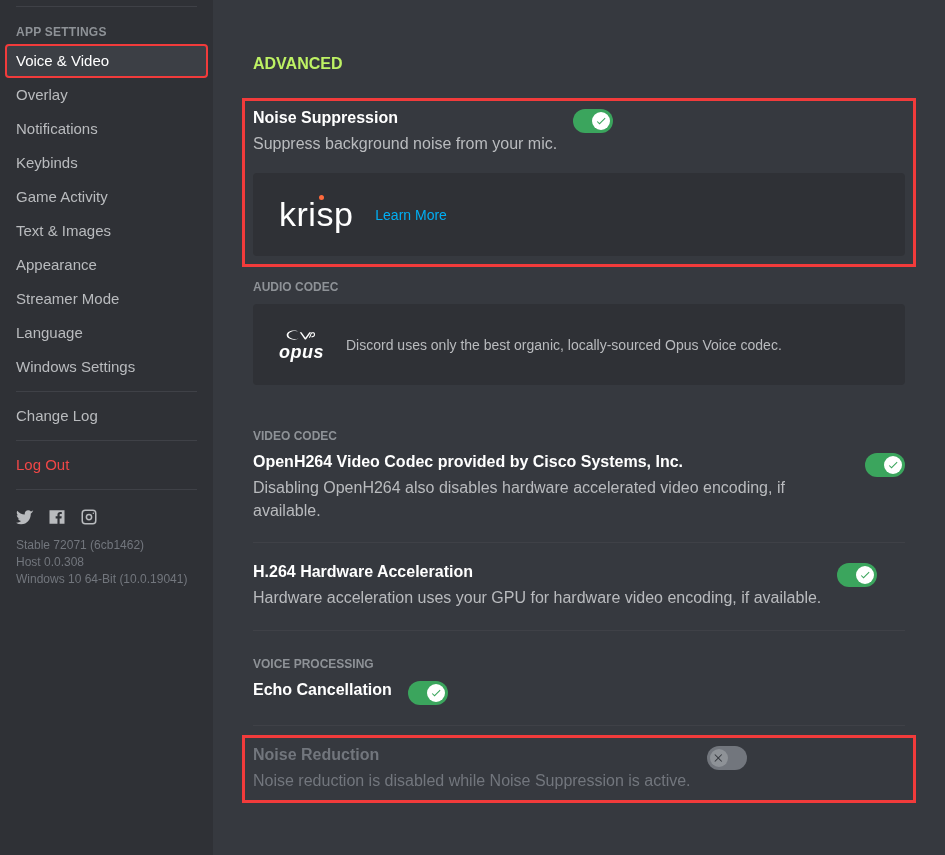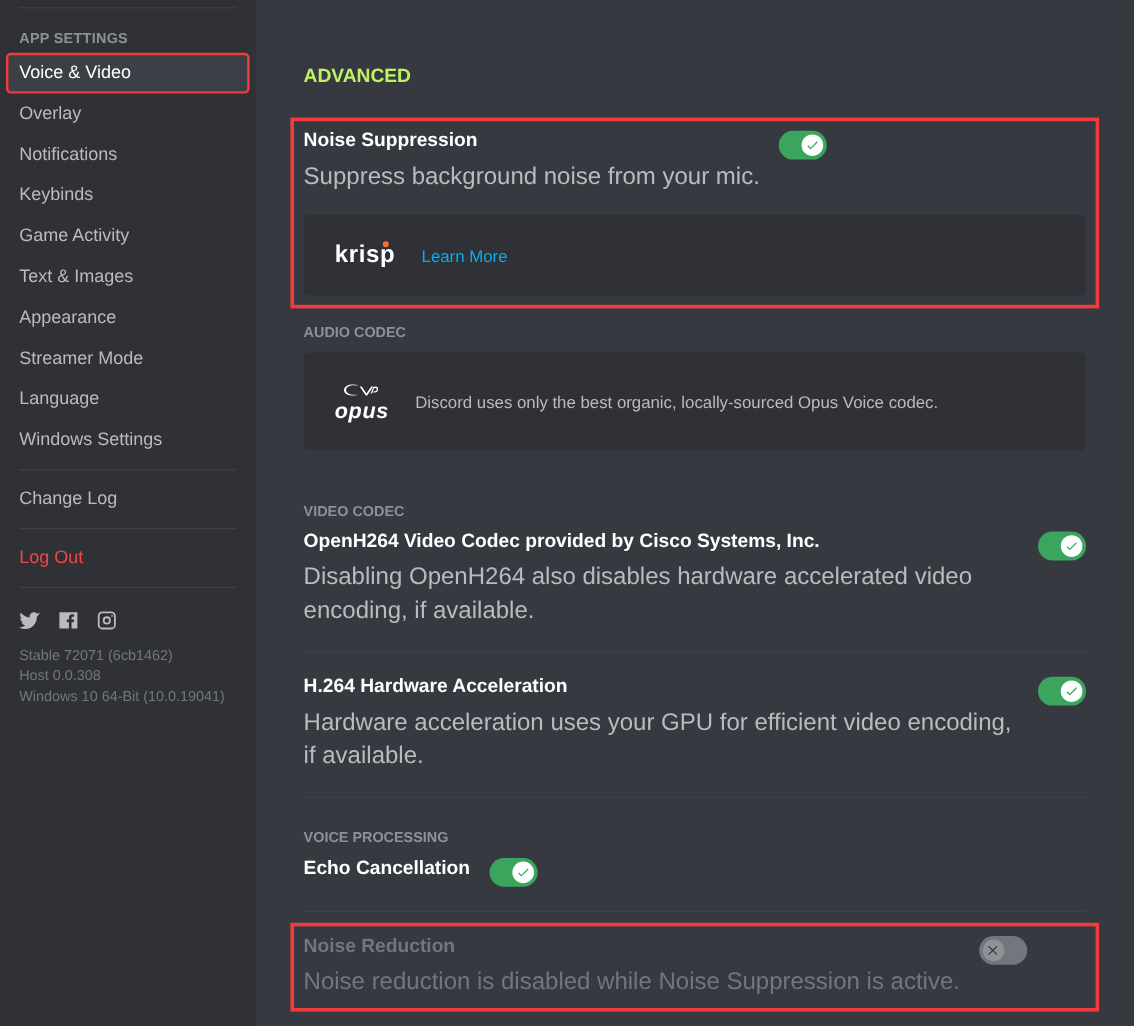--- a/index.html
+++ b/index.html
@@ -90,21 +90,21 @@
     gap: 16px;
   }
   .group-title {
     color: #fff;
     font-weight: 600;
     font-size: 16px;
     margin-bottom: 6px;
   }
   .group-desc {
     color: #b9bbbe;
-    font-size: 20px;
+    font-size: 16px;
     line-height: 1.4;
   }
   .subheading {
     color: #8e9297;
     font-size: 12px;
     font-weight: 700;
     margin-bottom: 10px;
   }
 
   .card {
@@ -155,22 +155,22 @@
   .redbox {
     outline: 3px solid #f23b3b;
     outline-offset: 2px;
     padding: 6px;
     margin: -6px;
   }
 
   
   .krisp-logo {
     font-family: Arial, sans-serif;
-    font-weight: 700;
-    font-size: 20px;
+    font-weight: 400;
+    font-size: 34px;
     color: #fff;
     letter-spacing: 0.5px;
     position: relative;
   }
   .krisp-logo .dot {
     position: absolute;
     width: 5px; height: 5px;
     border-radius: 50%;
     background: #ff6a3d;
     top: 0; left: 40px;
@@ -304,21 +304,21 @@
             </svg>
         </div>
       </div>
     </div>
 
     <div class="hr"></div>
 
     <div class="group-header-row">
       <div>
         <div class="group-title">H.264 Hardware Acceleration</div>
-        <div class="group-desc">Hardware acceleration uses your GPU for efficient video encoding, if available.</div>
+        <div class="group-desc">Hardware acceleration uses your GPU for hardware video encoding, if available.</div>
       </div>
       <div class="toggle on">
         <div class="knob">
           <svg viewBox="0 0 24 24">
               <path d="M9 16.17l-3.88-3.88L3.7 13.7 9 19l12-12-1.41-1.42z"></path>
             </svg>
         </div>
       </div>
     </div>
 

